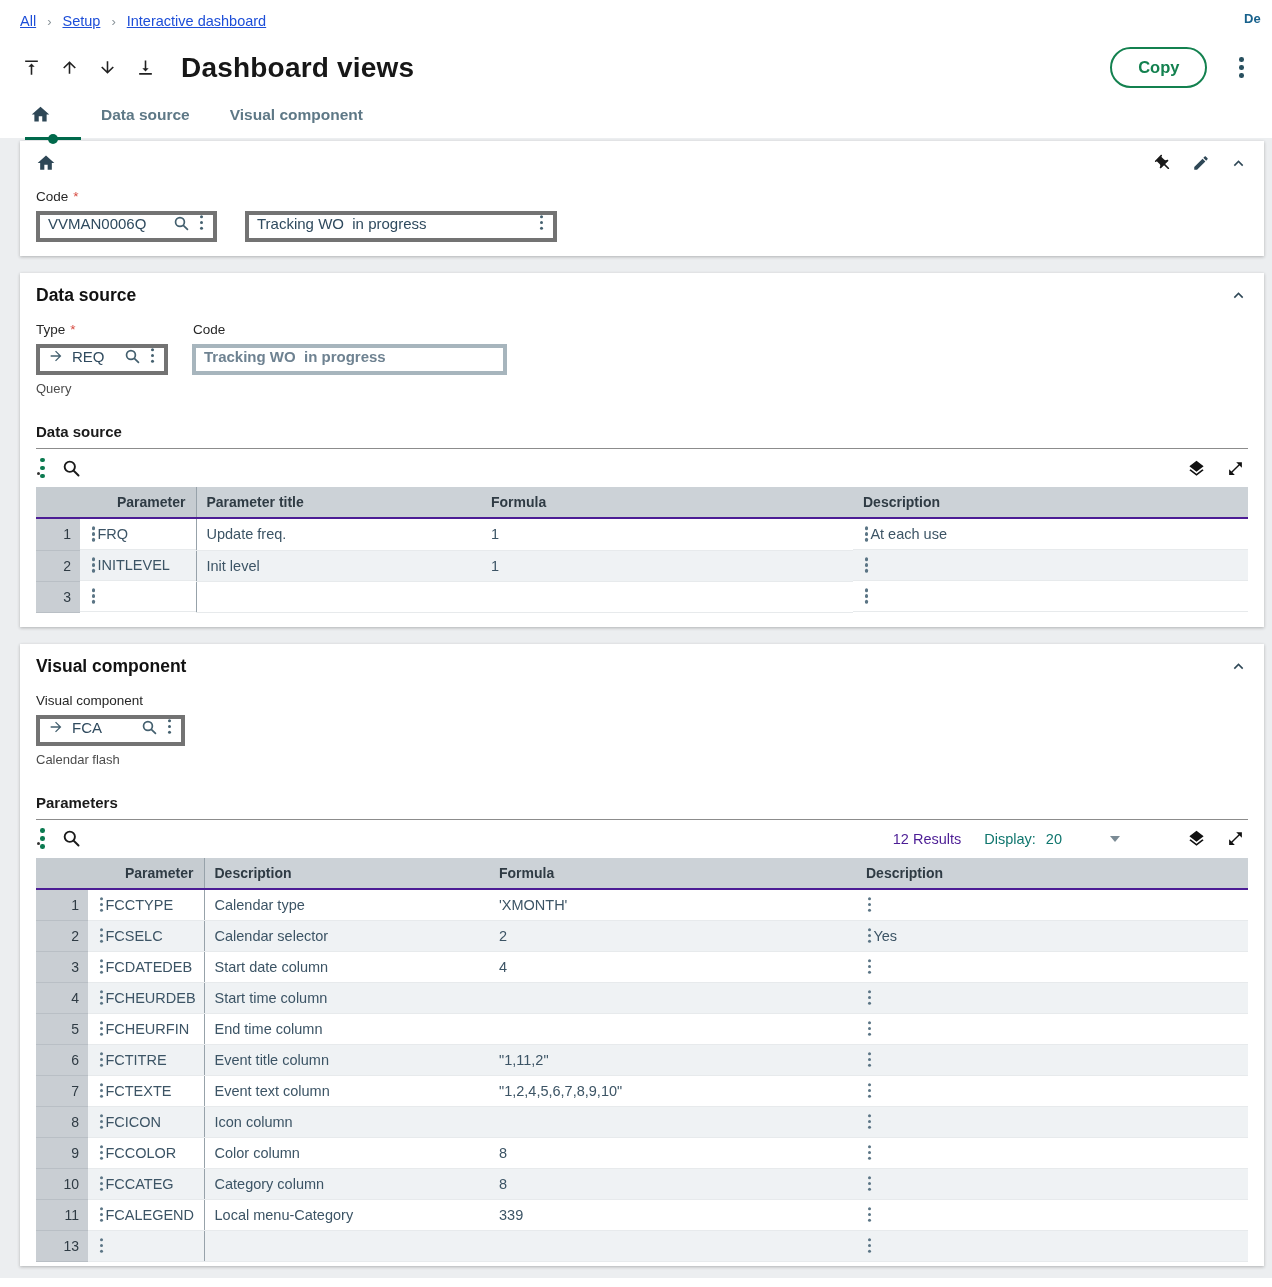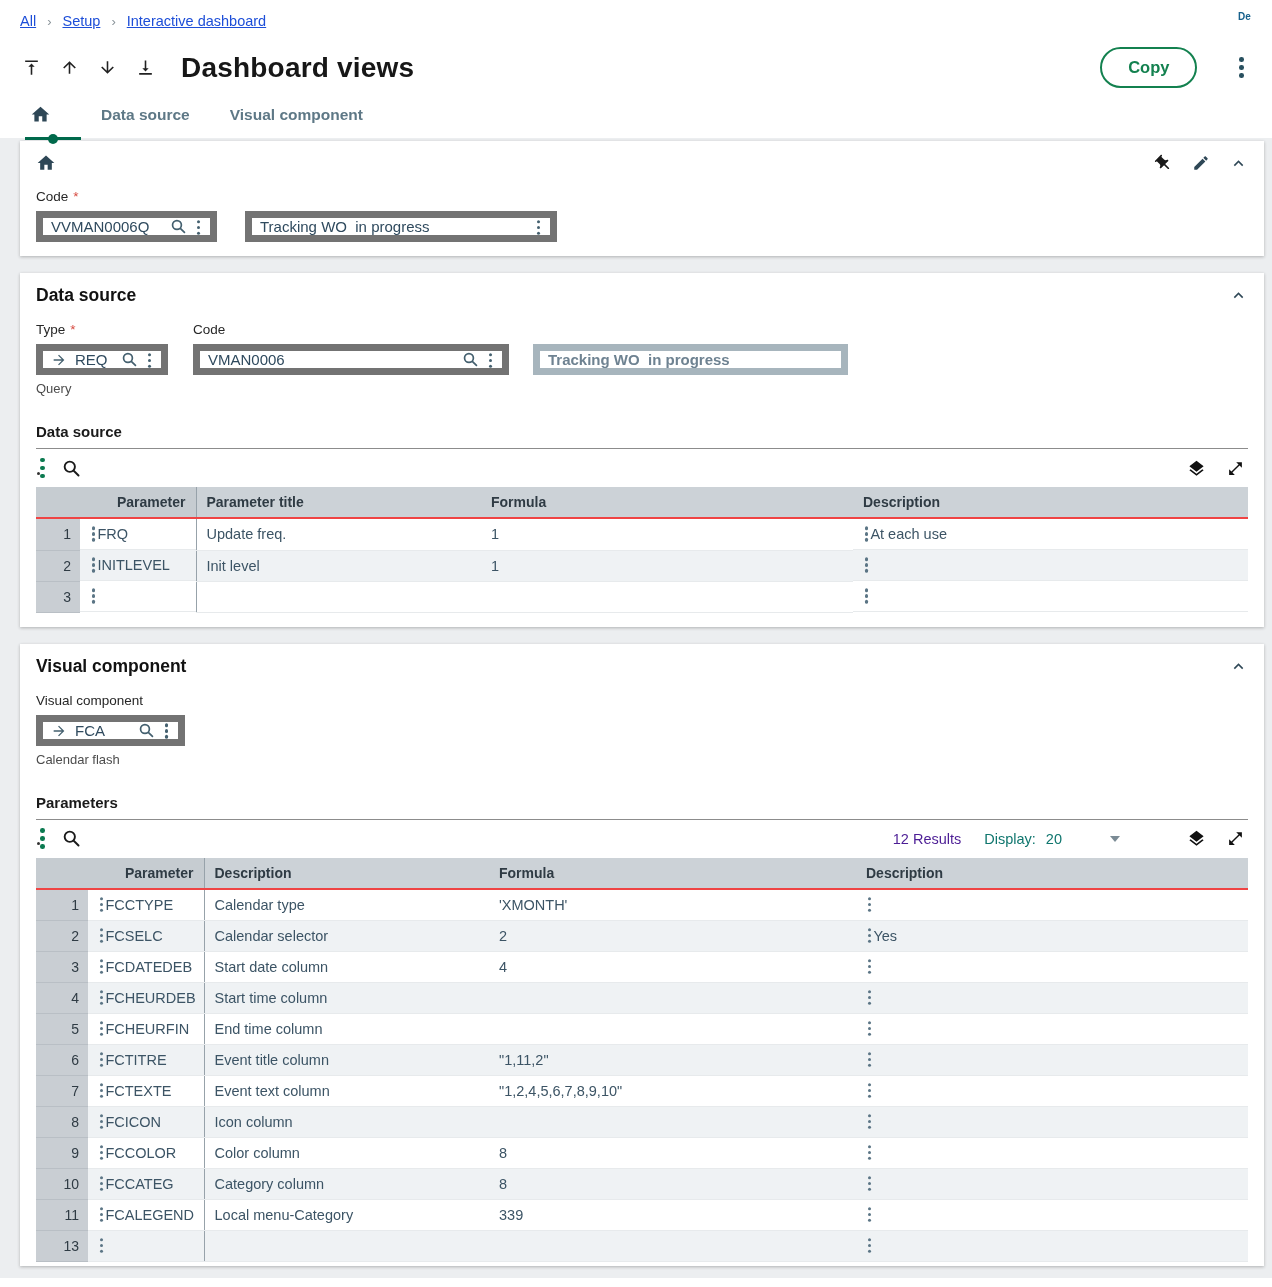--- a/index.html
+++ b/index.html
@@ -9,27 +9,27 @@
     font-family:"Liberation Sans", sans-serif;
     color:#1c1c1c; overflow-x:hidden;
   }
   svg { display:block; }
 
   
   .top { background:#fff; }
   .breadcrumb { position:relative; display:flex; align-items:center; gap:11px; padding:13px 20px 4px 20px; font-size:14.5px; }
   .breadcrumb a { color:#1d4ed8; text-decoration:underline; cursor:pointer; }
   .crumb-sep { color:#8a949a; font-size:13px; }
-  .crumb-right { position:absolute; right:15px; top:11px; width:19px; overflow:hidden; white-space:nowrap; color:#17618c; font-weight:700; font-size:10px; }
+  .crumb-right { position:absolute; right:9px; top:11px; width:19px; overflow:hidden; white-space:nowrap; color:#17618c; font-weight:700; font-size:13px; }
 
   .title-row { display:flex; align-items:center; padding:14px 26px 6px 20px; }
   .nav-arrows { display:flex; align-items:center; gap:15px; }
   .icon-btn { background:none; border:none; padding:2px; cursor:pointer; color:#222; display:inline-flex; align-items:center; justify-content:center; }
   .page-title { margin-left:24px; font-size:28px; font-weight:700; color:#171717; letter-spacing:.2px; }
-  .title-right { margin-left:auto; display:flex; align-items:center; gap:40px; }
+  .title-right { margin-left:auto; display:flex; align-items:center; gap:30px; }
   .copy-btn { background:#fff; border:2px solid #13814f; color:#13814f; font-weight:700; font-size:16.5px; border-radius:22px; padding:9px 26px; cursor:pointer; font-family:inherit; }
 
   .kebab { display:inline-block; width:3.4px; height:3.4px; border-radius:50%; background:currentColor; box-shadow:0 -5.8px 0, 0 5.8px 0; margin:6px 2px; }
   .kebab.lg { width:4.6px; height:4.6px; box-shadow:0 -8px 0, 0 8px 0; margin:8px 2px; }
   .slate { color:#5b7585; }
   .dark { color:#28505f; }
   .green { color:#0b7a50; }
 
   .tabbar { position:relative; display:flex; align-items:center; gap:40px; padding:10px 20px 13px 20px; }
   .tab { display:flex; align-items:center; font-weight:700; font-size:15.5px; color:#5e7886; cursor:pointer; }
@@ -39,40 +39,40 @@
 
   
   .content { background:#eceef0; padding:3px 8px 0 20px; min-height:1140px; }
   .card { background:#fff; box-shadow:0 1px 3px rgba(40,40,40,.3); margin-bottom:17px; padding:12px 16px 14px 16px; }
   .card-head { display:flex; align-items:center; }
   .card-head .right-icons { margin-left:auto; display:flex; align-items:center; gap:19px; }
   .section-title { font-size:17.5px; font-weight:700; color:#121212; }
 
   .f-label { display:flex; gap:5px; font-size:13.5px; font-weight:400; color:#272727; margin:16px 0 7px 0; }
   .req { color:#d6493f; }
-  .field { display:inline-flex; align-items:flex-end; height:31px; border:7px solid #737373; background:#fff; padding:0 8px; gap:8px; cursor:text; }
+  .field { display:inline-flex; align-items:flex-start; height:31px; border:4px solid #737373; background:#fff; padding:0 8px; gap:8px; cursor:text; }
   .field .cv { font-size:15px; color:#2f4a5e; white-space:pre; flex:1; }
   .field.ro { border-color:#a7b5bd; cursor:default; }
   .field.ro .cv { color:#6e8291; font-weight:700; }
   .field .fi { color:#44606f; cursor:pointer; }
   .note { font-size:13px; color:#4c4c4c; margin-top:6px; }
   .fields-row { display:flex; align-items:flex-end; }
 
   .grid-title { font-size:15px; font-weight:700; color:#1a1a1a; margin-top:27px; padding-bottom:8px; border-bottom:1px solid #8c8c8c; }
   .grid-toolbar { display:flex; align-items:center; height:38px; padding:0 2px; }
   .gt-left { display:flex; align-items:center; gap:20px; }
   .tiny-dot { width:3px; height:3px; border-radius:50%; background:#333; margin:14px 0 0 -10px; }
   .gt-right { margin-left:auto; display:flex; align-items:center; gap:17px; }
   .results-txt { font-size:14.5px; color:#4c1d95; margin-right:6px; }
   .display-ctl { display:flex; align-items:center; gap:10px; cursor:pointer; margin-right:48px; }
   .display-lbl, .display-val { font-size:14.5px; color:#0f766e; }
   .caret-down { width:0; height:0; border-left:5px solid transparent; border-right:5px solid transparent; border-top:6px solid #7b8b95; margin-left:38px; }
 
   table.grid { width:100%; table-layout:fixed; border-collapse:collapse; }
-  .grid thead th { background:#ccd2d7; color:#2f3b44; font-size:14px; font-weight:700; text-align:left; padding:7px 10px; border-bottom:2px solid #ef4444; height:31px; }
+  .grid thead th { background:#ccd2d7; color:#2f3b44; font-size:14px; font-weight:700; text-align:left; padding:7px 10px; border-bottom:2px solid #4c1d95; height:31px; }
   .grid thead th.num-h { background:#c6ccd1; }
   .grid thead th.param-h { text-align:right; background:#c6ccd1; }
   .grid td { height:31px; padding:0 10px; font-size:14.5px; color:#3c5465; border-bottom:1px solid #e7eaec; overflow:hidden; white-space:nowrap; }
   .grid td.gutter { background:#c9ced3; color:#2f3b44; font-size:14px; text-align:right; padding-right:9px; border-bottom:1px solid #b9bfc5; cursor:pointer; }
   .grid tbody tr:nth-child(even) td:not(.gutter) { background:#eff2f4; }
   .grid .sep-l { border-left:1px solid #97a2aa; }
   .grid td.param, .grid td.desc { display:flex; align-items:center; border-left:none; }
   .grid td .cv { white-space:pre; }
   .grid td.param .kebab, .grid td.desc .kebab { flex:0 0 auto; cursor:pointer; }
 
@@ -202,30 +202,20 @@
       </div>
     </div>
     <div class="fields-row">
       <div class="field w-type">
         <span class="fi">
             <svg width="16" height="16" viewBox="0 0 24 24" fill="currentColor">
               <path d="M12 4l-1.41 1.41L16.17 11H4v2h12.17l-5.58 5.59L12 20l8-8z"></path>
             </svg>
           </span>
         <span class="cv">REQ</span>
-        <span class="fi">
-            <svg width="17" height="17" viewBox="0 0 20 20">
-              <circle cx="8.2" cy="8.2" r="5.2" fill="none" stroke="currentColor" stroke-width="2"></circle>
-              <line x1="12.4" y1="12.4" x2="17" y2="17" stroke="currentColor" stroke-width="2" stroke-linecap="round"></line>
-            </svg>
-          </span>
-        <span class="kebab fi"></span>
-      </div>
-      <div class="field w-dscode col-gap25">
-        <span class="cv">VMAN0006</span>
         <span class="fi">
             <svg width="17" height="17" viewBox="0 0 20 20">
               <circle cx="8.2" cy="8.2" r="5.2" fill="none" stroke="currentColor" stroke-width="2"></circle>
               <line x1="12.4" y1="12.4" x2="17" y2="17" stroke="currentColor" stroke-width="2" stroke-linecap="round"></line>
             </svg>
           </span>
         <span class="kebab fi"></span>
       </div>
       <div class="field ro w-dsdesc col-gap24">
         <span class="cv">Tracking WO  in progress</span>

